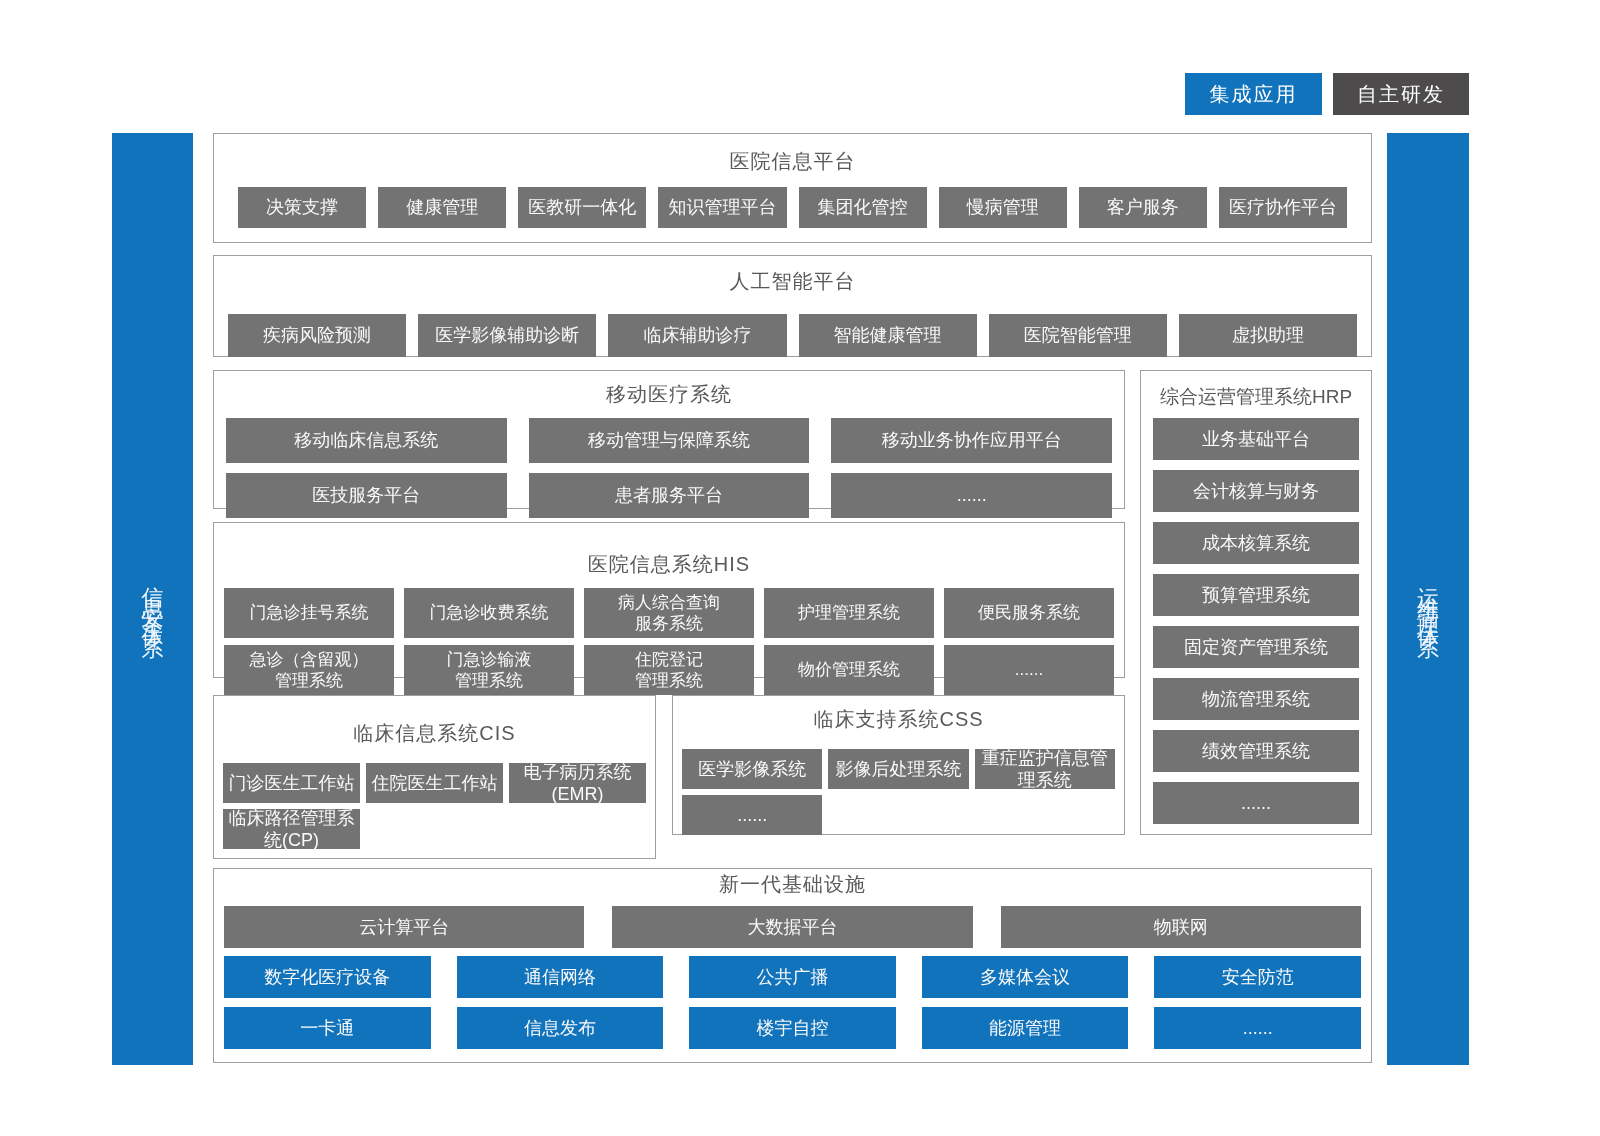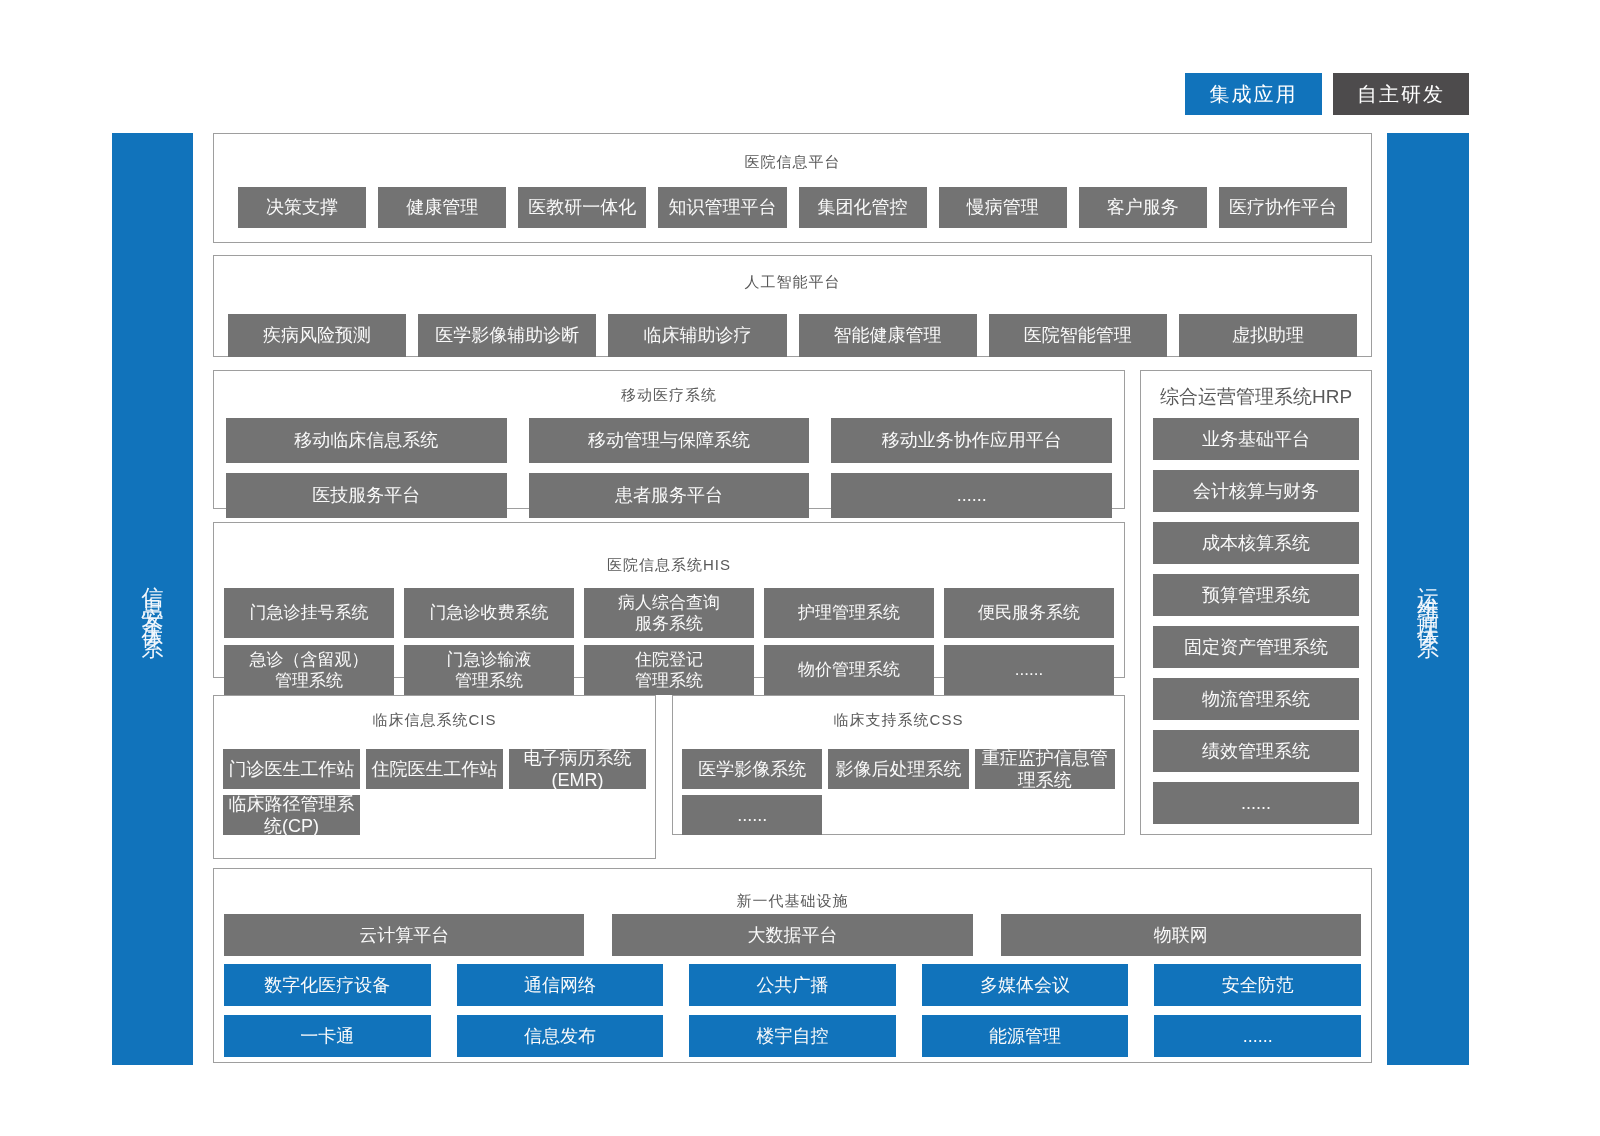--- a/index.html
+++ b/index.html
@@ -15,21 +15,21 @@
 
   
   .vbar { position:absolute; top:133px; height:932px; background:#1173bb; color:#f2f7fc;
           display:flex; align-items:center; justify-content:center; }
   .vbar .vtext { writing-mode:vertical-rl; text-orientation:upright; font-size:22px; letter-spacing:10px; }
   #bar-left  { left:112px; width:81px; }
   #bar-right { left:1387px; width:82px; }
 
   
   .section { position:absolute; background:#ffffff; border:1px solid #9e9e9e; }
-  .sec-title { text-align:center; color:#595959; font-size:15px; letter-spacing:1px; line-height:27px; }
+  .sec-title { text-align:center; color:#595959; font-size:20px; letter-spacing:1px; line-height:27px; }
 
   .box { background:#737373; color:#fafafa; display:flex; align-items:center; justify-content:center;
          text-align:center; font-size:18px; line-height:1.25; white-space:pre-line; flex:1 1 0; }
   .blue-box { background:#1173bb; }
 
   .flex-row { display:flex; }
 
   
   #sec-hip { left:213px; top:133px; width:1159px; height:110px; padding-top:14px; }
   #sec-hip .flex-row { margin-top:12px; padding:0 24px; gap:12px; }
@@ -51,29 +51,29 @@
   #sec-hrp .box { height:42px; flex:0 0 auto; }
   #sec-hrp .sec-title { font-size:19px; letter-spacing:0; }
 
   
   #sec-his { left:213px; top:522px; width:912px; height:156px; padding-top:28px; }
   #sec-his .grid { margin-top:10px; padding:0 10px; display:grid; grid-template-columns:repeat(5,1fr);
                    grid-template-rows:50px 50px; column-gap:10px; row-gap:7px; }
   #sec-his .box { font-size:17px; }
 
   
-  #sec-cis { left:213px; top:695px; width:443px; height:164px; padding-top:10px; }
+  #sec-cis { left:213px; top:695px; width:443px; height:164px; padding-top:24px; }
   #sec-css { left:672px; top:695px; width:453px; height:140px; padding-top:10px; }
   .grid-2x2 { margin-top:16px; padding:0 9px; display:grid; grid-template-columns:repeat(3,1fr);
               grid-template-rows:40px 40px; column-gap:12px; row-gap:9px;gap:6px; }
   #sec-cis .box, #sec-css .box { font-size:18px; }
 
   
-  #sec-infra { left:213px; top:868px; width:1159px; height:195px; padding-top:18px; }
-  #sec-infra .dark-row { padding:0 10px; gap:28px; }
+  #sec-infra { left:213px; top:868px; width:1159px; height:195px; padding-top:2px; }
+  #sec-infra .dark-row { margin-top:8px; padding:0 10px; gap:28px; }
   #sec-infra .blue-row1 { margin-top:8px; padding:0 10px; gap:26px; }
   #sec-infra .blue-row2 { margin-top:9px; padding:0 10px; gap:26px; }
   #sec-infra .box { height:42px; }
 </style>
 </head>
 <body>
 
 <div id="canvas">
 
   <div id="legend-blue" class="legend-chip">集成应用</div>

